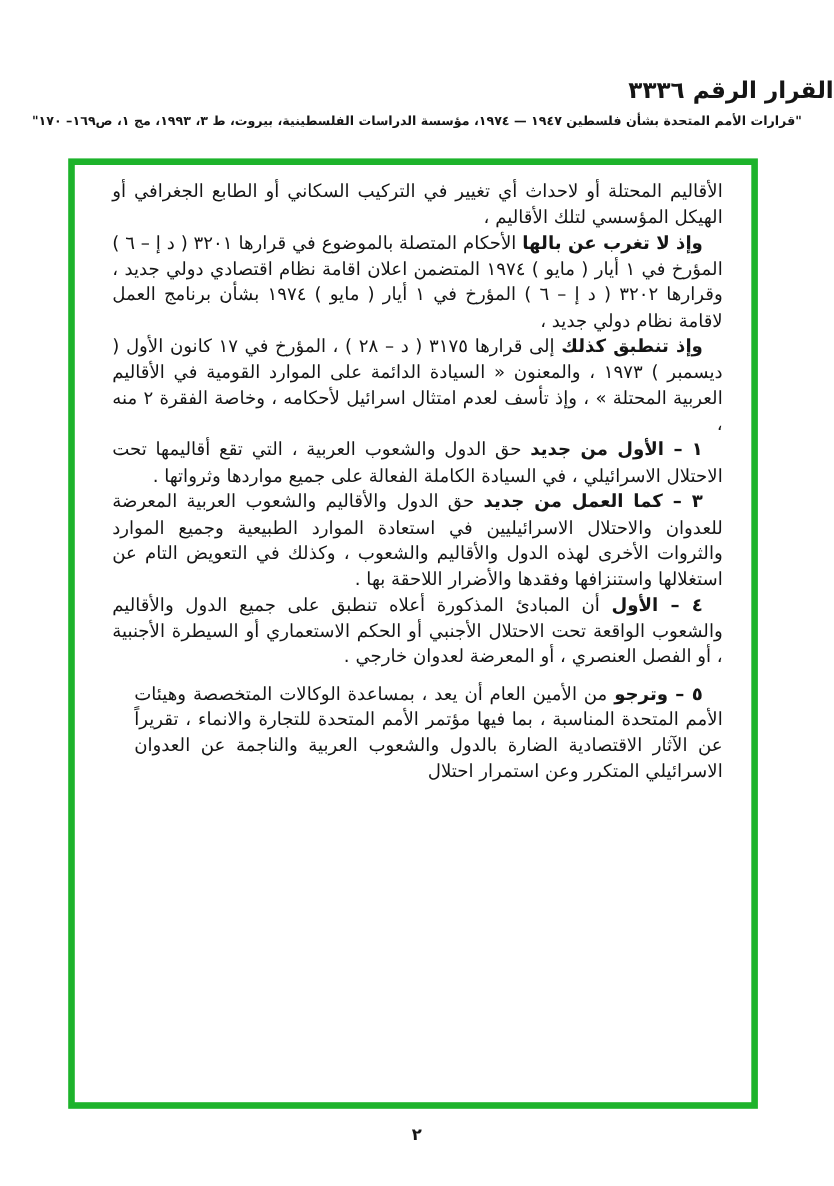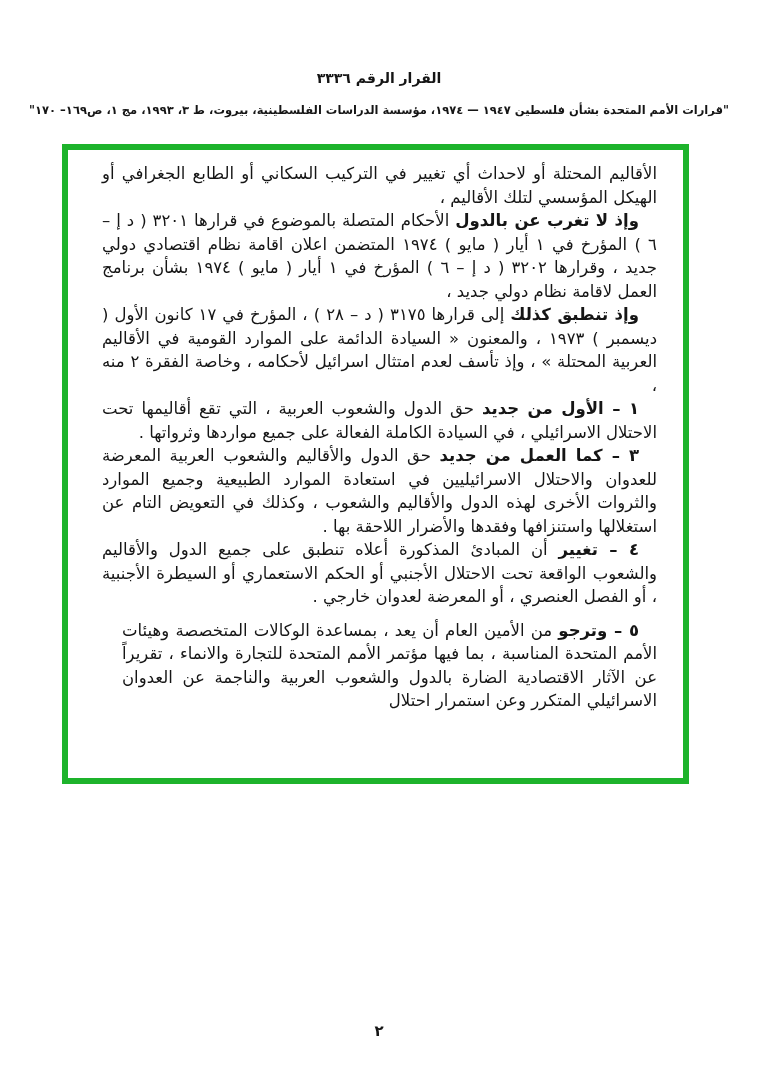--- a/index.html
+++ b/index.html
@@ -10,23 +10,23 @@
     position: relative;
     font-family: "DejaVu Sans", sans-serif;
     color: #151515;
     overflow: hidden;
   }
   .title {
     position: absolute;
     top: 70px;
     left: 0;
     width: 758px;
-    text-align: center;
+    text-align: right;
     direction: rtl;
-    font-size: 14px;
+    font-size: 21px;
     font-weight: 700;
     letter-spacing: 1px;
     margin: 0;
   }
   .citation {
     position: absolute;
     top: 103px;
     left: 0;
     width: 758px;
     text-align: center;
@@ -34,21 +34,21 @@
     font-size: 11.5px;
     font-weight: 700;
     white-space: nowrap;
     margin: 0;
   }
   .green-frame {
     position: absolute;
     left: 62px;
     top: 144px;
     width: 627px;
-    height: 640px;
+    height: 864px;
     box-sizing: border-box;
     border: 6px solid #1db32b;
     background: #ffffff;
   }
   .text-col {
     position: absolute;
     top: 12px;
     right: 26px;
     left: 34px;
     direction: rtl;
@@ -77,22 +77,22 @@
 </head>
 <body>
 
 <h1 class="title">القرار الرقم  ٣٣٣٦</h1>
 
 <div class="citation">"قرارات الأمم المتحدة بشأن فلسطين ١٩٤٧ — ١٩٧٤، مؤسسة الدراسات الفلسطينية، بيروت، ط ٣، ١٩٩٣، مج ١، ص١٦٩– ١٧٠"</div>
 
 <div class="green-frame" style="border-color: rgb(29, 179, 43);">
   <div class="text-col">
       <p class="para cont">الأقاليم المحتلة أو لاحداث أي تغيير في التركيب السكاني أو الطابع الجغرافي أو الهيكل المؤسسي لتلك الأقاليم ،</p>
-      <p class="para"><span class="lead">وإذ لا تغرب عن بالدول</span> الأحكام المتصلة بالموضوع في قرارها ٣٢٠١ ( د إ – ٦ ) المؤرخ في ١ أيار ( مايو ) ١٩٧٤ المتضمن اعلان اقامة نظام اقتصادي دولي جديد ، وقرارها ٣٢٠٢ ( د إ – ٦ ) المؤرخ في ١ أيار ( مايو ) ١٩٧٤ بشأن برنامج العمل لاقامة نظام دولي جديد ،</p>
+      <p class="para"><span class="lead">وإذ لا تغرب عن بالها</span> الأحكام المتصلة بالموضوع في قرارها ٣٢٠١ ( د إ – ٦ ) المؤرخ في ١ أيار ( مايو ) ١٩٧٤ المتضمن اعلان اقامة نظام اقتصادي دولي جديد ، وقرارها ٣٢٠٢ ( د إ – ٦ ) المؤرخ في ١ أيار ( مايو ) ١٩٧٤ بشأن برنامج العمل لاقامة نظام دولي جديد ،</p>
       <p class="para"><span class="lead">وإذ تنطبق كذلك</span> إلى قرارها ٣١٧٥ ( د – ٢٨ ) ، المؤرخ في ١٧ كانون الأول ( ديسمبر ) ١٩٧٣ ، والمعنون « السيادة الدائمة على الموارد القومية في الأقاليم العربية المحتلة » ، وإذ تأسف لعدم امتثال اسرائيل لأحكامه ، وخاصة الفقرة ٢ منه ،</p>
       <p class="para"><span class="num">١ – </span><span class="lead">الأول من جديد</span> حق الدول والشعوب العربية ، التي تقع أقاليمها تحت الاحتلال الاسرائيلي ، في السيادة الكاملة الفعالة على جميع مواردها وثرواتها .</p>
       <p class="para"><span class="num">٣ – </span><span class="lead">كما العمل من جديد</span> حق الدول والأقاليم والشعوب العربية المعرضة للعدوان والاحتلال الاسرائيليين في استعادة الموارد الطبيعية وجميع الموارد والثروات الأخرى لهذه الدول والأقاليم والشعوب ، وكذلك في التعويض التام عن استغلالها واستنزافها وفقدها والأضرار اللاحقة بها .</p>
-      <p class="para"><span class="num">٤ – </span><span class="lead">تغيير</span> أن المبادئ المذكورة أعلاه تنطبق على جميع الدول والأقاليم والشعوب الواقعة تحت الاحتلال الأجنبي أو الحكم الاستعماري أو السيطرة الأجنبية ، أو الفصل العنصري ، أو المعرضة لعدوان خارجي .</p>
+      <p class="para"><span class="num">٤ – </span><span class="lead">الأول</span> أن المبادئ المذكورة أعلاه تنطبق على جميع الدول والأقاليم والشعوب الواقعة تحت الاحتلال الأجنبي أو الحكم الاستعماري أو السيطرة الأجنبية ، أو الفصل العنصري ، أو المعرضة لعدوان خارجي .</p>
       <p class="para gap"><span class="num">٥ – </span><span class="lead">وترجو</span> من الأمين العام أن يعد ، بمساعدة الوكالات المتخصصة وهيئات الأمم المتحدة المناسبة ، بما فيها مؤتمر الأمم المتحدة للتجارة والانماء ، تقريراً عن الآثار الاقتصادية الضارة بالدول والشعوب العربية والناجمة عن العدوان الاسرائيلي المتكرر وعن استمرار احتلال</p>
     </div>
 </div>
 
 <div class="page-number">٢</div>
 
 </body></html>

